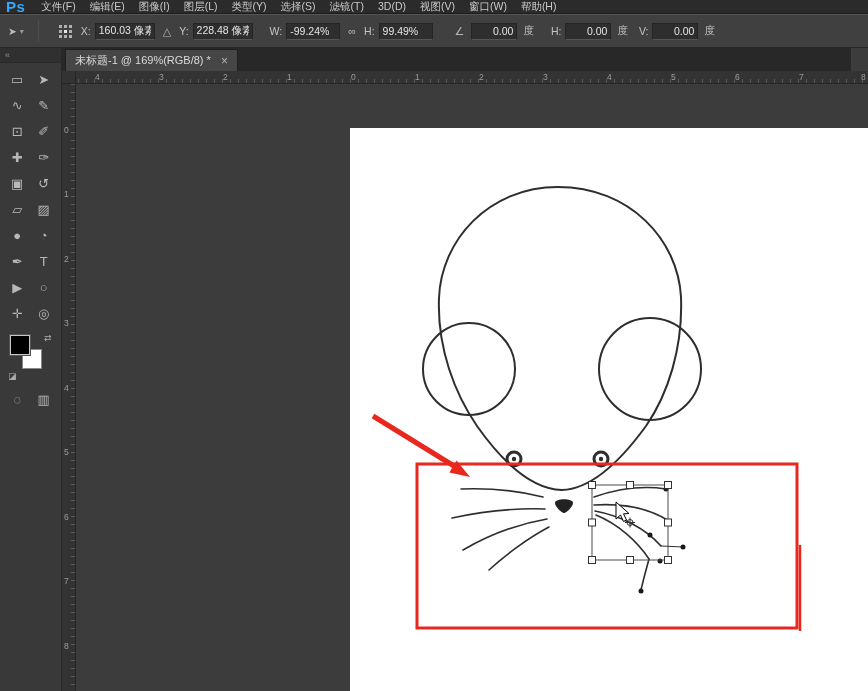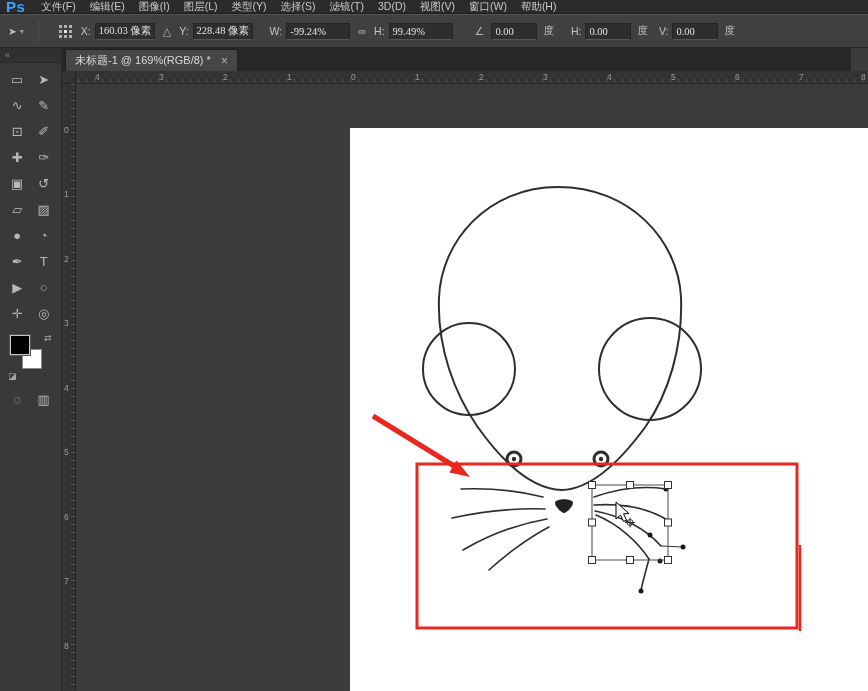--- a/index.html
+++ b/index.html
@@ -17,22 +17,22 @@
                 border-top:1px solid #555; border-bottom:1px solid #262626; z-index:6;
                 display:flex; align-items:center; color:#c4c4c4; font-size:10.5px; }
   .tool-preset { display:flex; align-items:center; gap:3px; padding:0 8px 0 8px; color:#bdbdbd; }
   .tool-preset .caret { font-size:8px; color:#9a9a9a; }
   .opt-sep { width:1px; height:22px; background:#313131; border-right:1px solid #4e4e4e; margin:0 6px; }
   .opt-group { display:flex; align-items:center; gap:4px; margin:0 5px; }
   .opt-label { color:#c4c4c4; }
   .opt-unit { color:#c4c4c4; margin-left:2px; }
   .opt-input { background:#2e2e2e; border:1px solid #242424; border-bottom-color:#555;
                color:#e3e3e3; font-size:10.5px; height:17px; padding:0 3px;
-               font-family:Liberation Serif, serif; overflow:hidden; white-space:nowrap; }
-  .w-xy { width:60px; } .w-wh { width:64px; } .w-deg { width:46px; }
+               font-family:Liberation Sans, sans-serif; overflow:hidden; white-space:nowrap; }
+  .w-xy { width:60px; } .w-wh { width:54px; } .w-deg { width:46px;text-align:right; }
   .opt-icon { color:#b5b5b5; font-size:11px; padding:0 3px; cursor:default; }
   .refpoint { margin-left:14px; margin-right:4px; display:flex; }
 
   
   .tabbar { position:absolute; top:48px; left:62px; right:17px; height:23px; background:#282828;
             display:flex; align-items:flex-end; z-index:6; padding-left:3px; }
   .doc-tab { height:22px; background:#464646; border:1px solid #1f1f1f; border-bottom:none;
              display:flex; align-items:center; gap:10px; padding:0 9px; font-size:11px; color:#dadada; }
   .tab-close { color:#b5b5b5; font-size:12px; line-height:1; cursor:default; }
 

